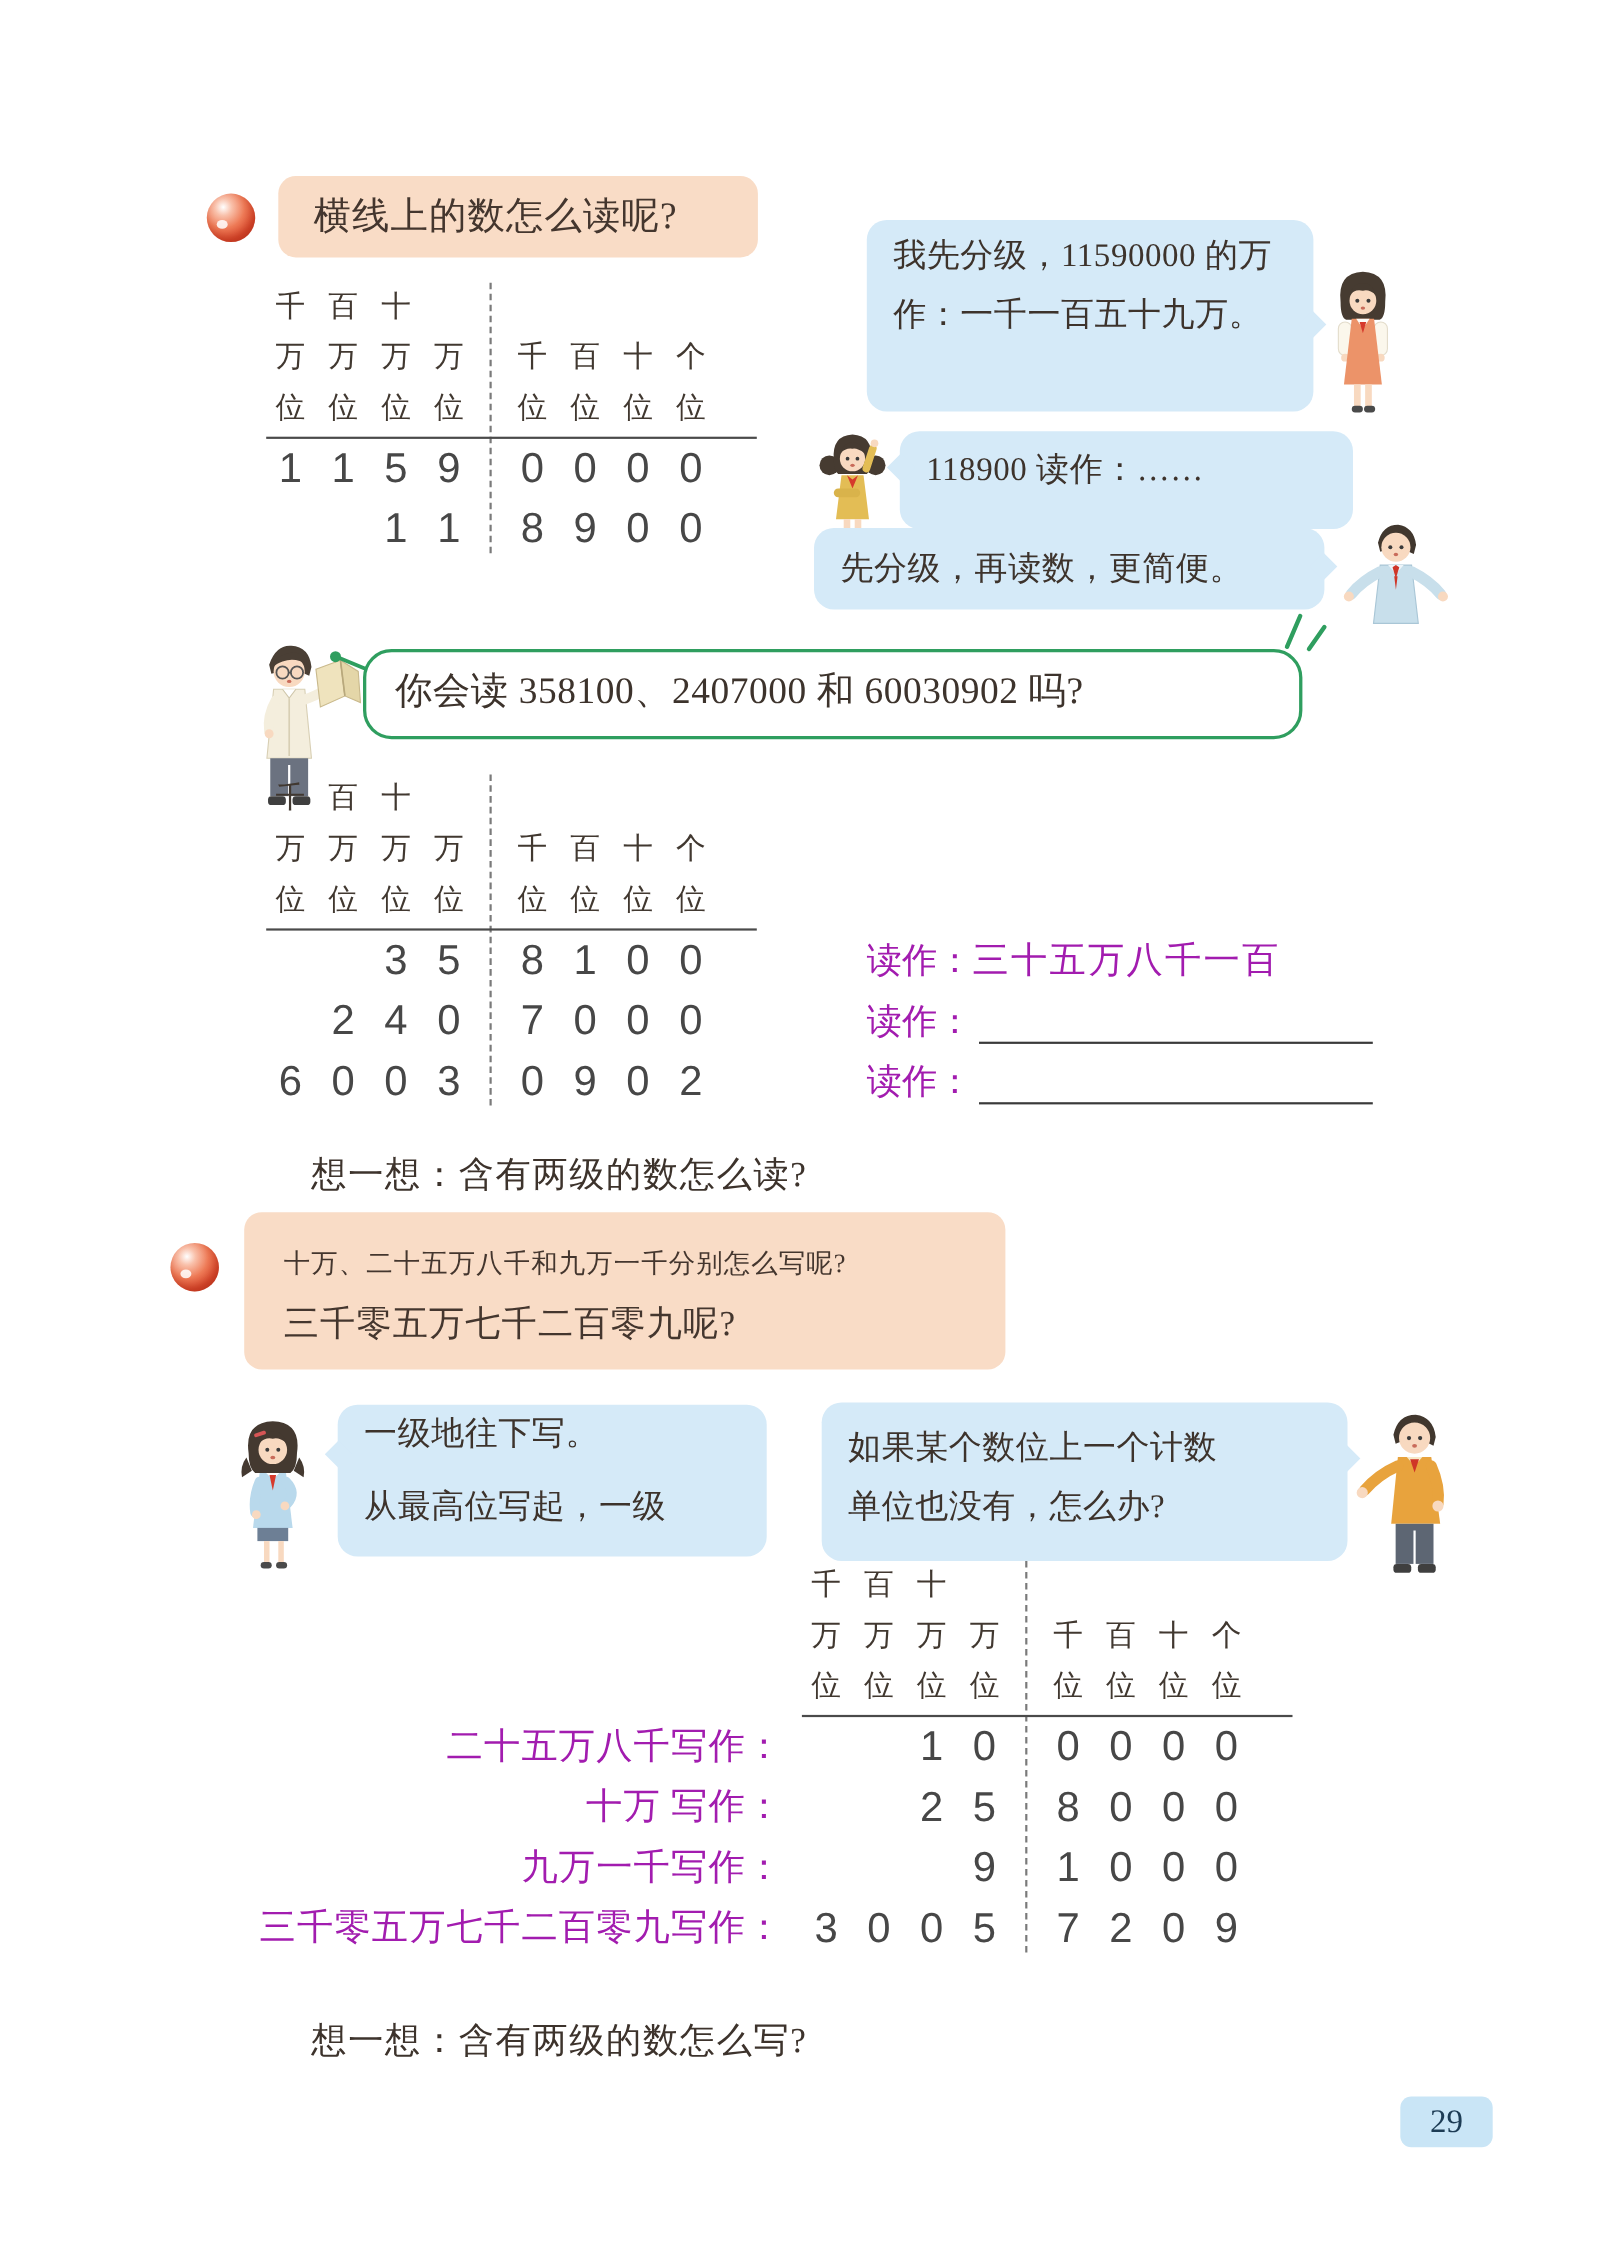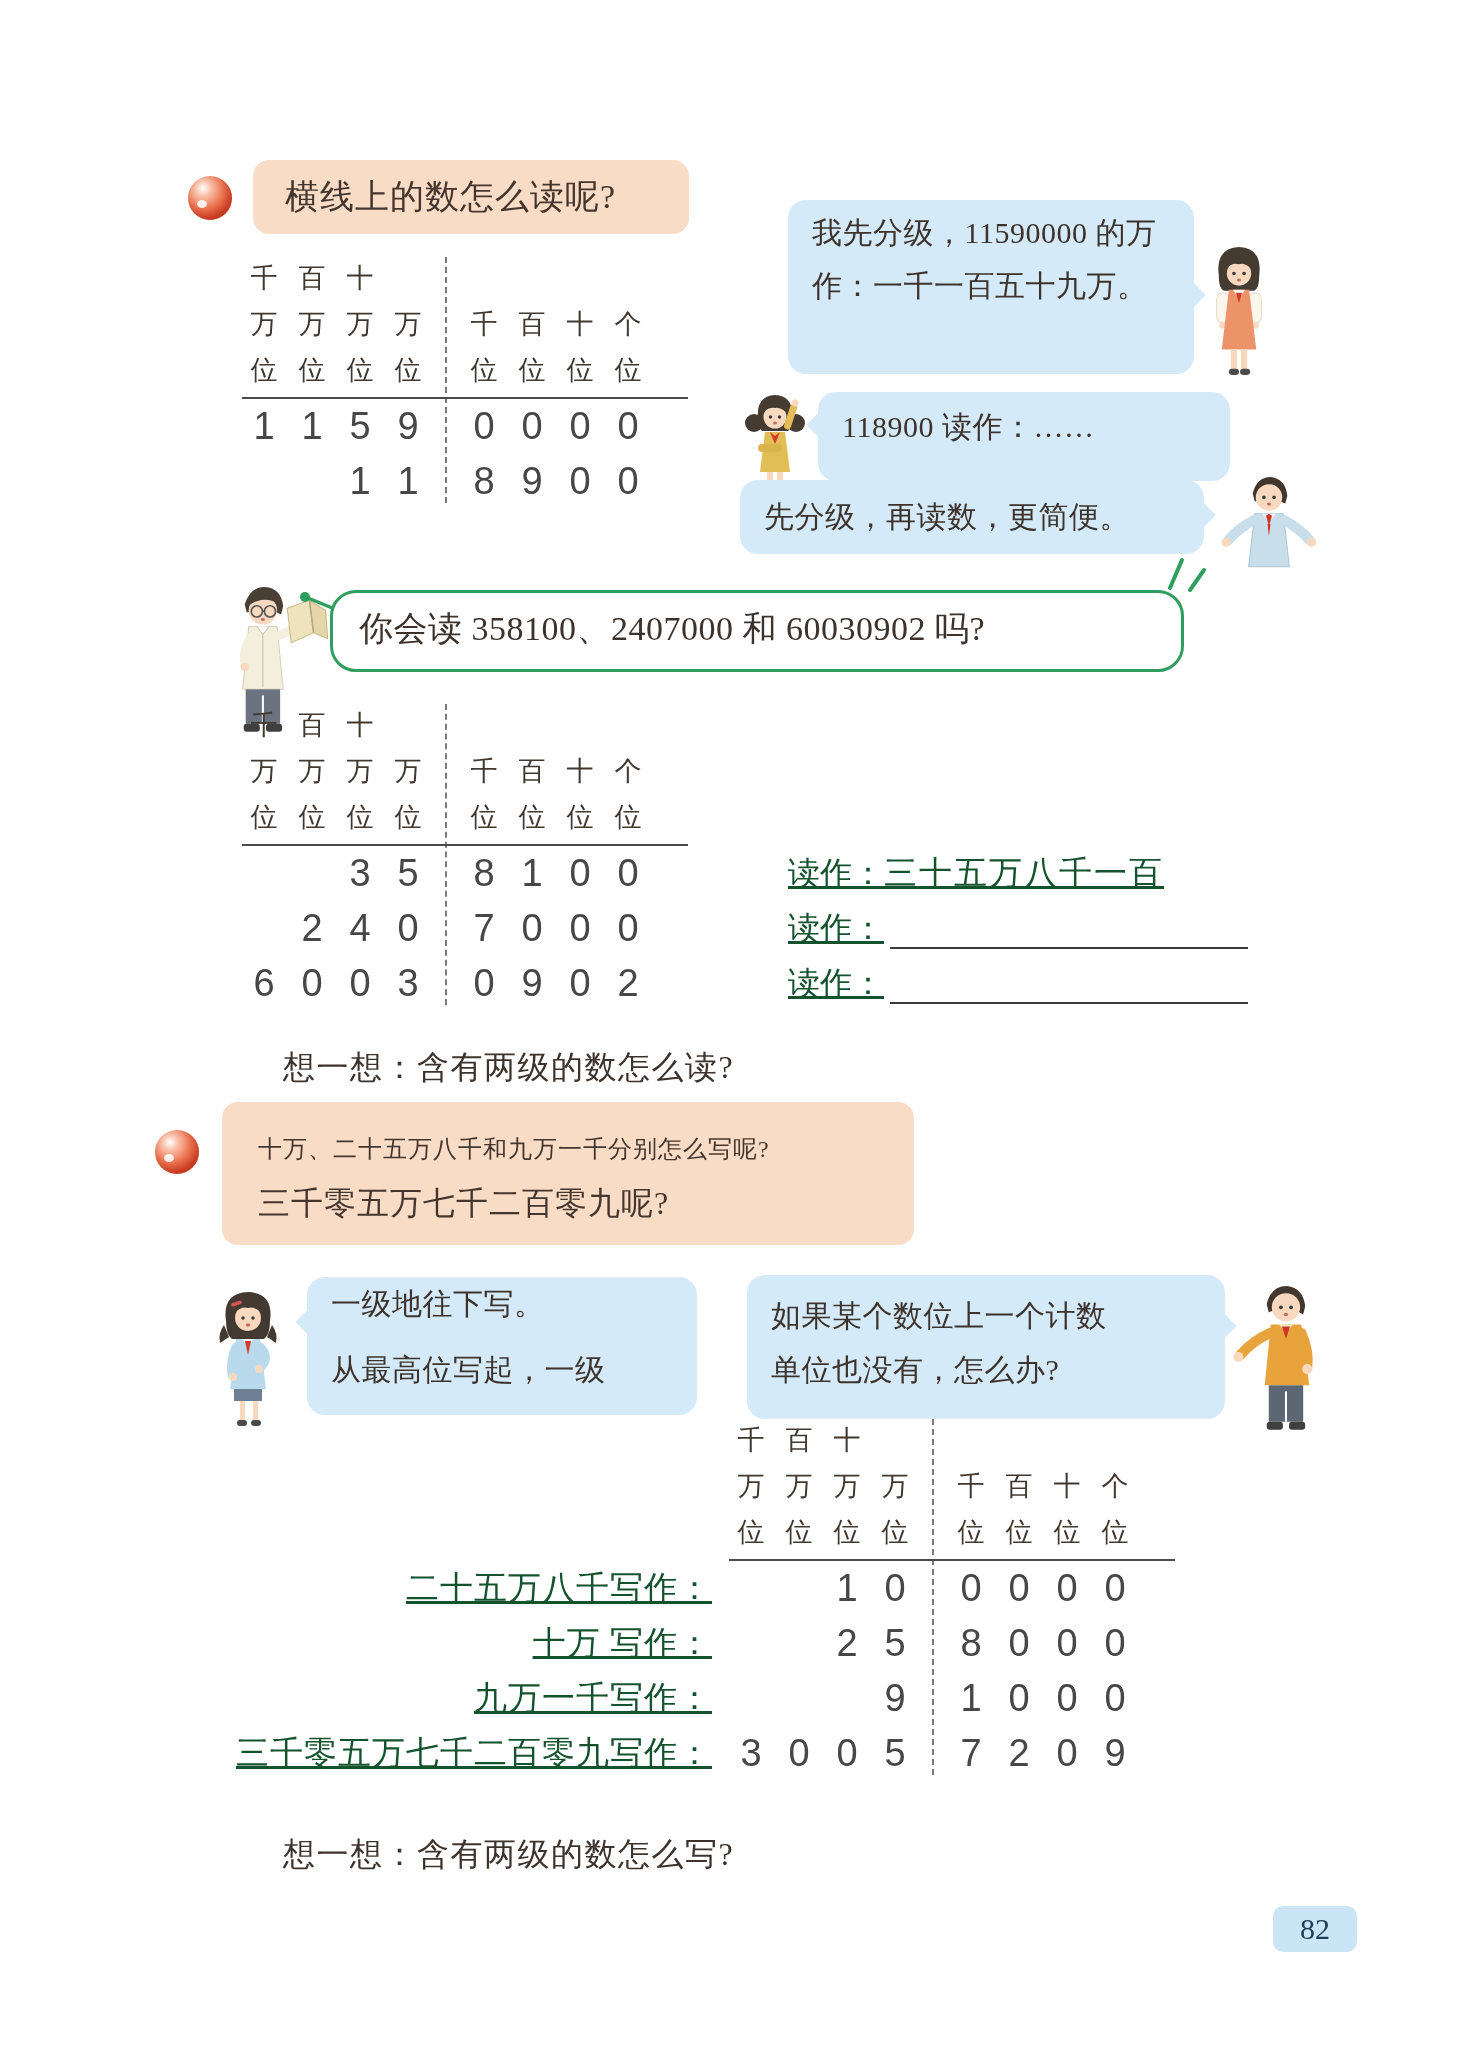--- a/index.html
+++ b/index.html
@@ -1,19 +1,19 @@
 <!DOCTYPE html>
 <html><head>
 <meta charset="utf-8">
 <style>
   html,body{margin:0;padding:0;background:#ffffff;}
   #page{position:relative;width:1457px;height:2048px;background:#ffffff;overflow:hidden;
         font-family:"Liberation Serif",serif;color:#3d332c;}
   .abs{position:absolute;}
-  .kai{font-family:"Liberation Serif",serif;color:#14532d;text-decoration:underline;}
+  .kai{font-family:"Liberation Serif",serif;color:#a21caf;}
   .sphere{width:44px;height:44px;border-radius:50%;
     background:radial-gradient(circle at 34% 28%, #ffffff 0%, #f9c1ab 18%, #ee7b57 45%, #dd4c30 70%, #c23621 100%);
     box-shadow:inset -3px -5px 8px rgba(150,30,10,.35);}
   .sphere::after{content:"";position:absolute;left:9px;top:24px;width:10px;height:8px;border-radius:50%;
     background:rgba(255,255,255,.85);}
   .obox{background:#f9dcc6;border-radius:16px;}
   .obox .otx{font-size:34px;letter-spacing:1px;color:#44362e;}
   .bubble{background:#d5eaf8;border-radius:18px;}
   .bubble .tail{position:absolute;width:18px;height:18px;background:#d5eaf8;transform:rotate(45deg);}
   .btx{font-size:30px;line-height:54px;padding-left:24px;letter-spacing:0.5px;}
@@ -377,16 +377,16 @@
         <span style="grid-area: 4 / 6;">7</span>
         <span style="grid-area: 4 / 7;">2</span>
         <span style="grid-area: 4 / 8;">0</span>
         <span style="grid-area: 4 / 9;">9</span>
       </div>
   </div>
 
   <div class="abs think" style="left:283px;top:1833px;">想一想：含有两级的数怎么写?</div>
 
   <div class="abs badge" style="left:1273px;top:1906px;width:84px;height:46px;">
-    <span>82</span>
+    <span>29</span>
   </div>
 
 </div>
 
 </body></html>

